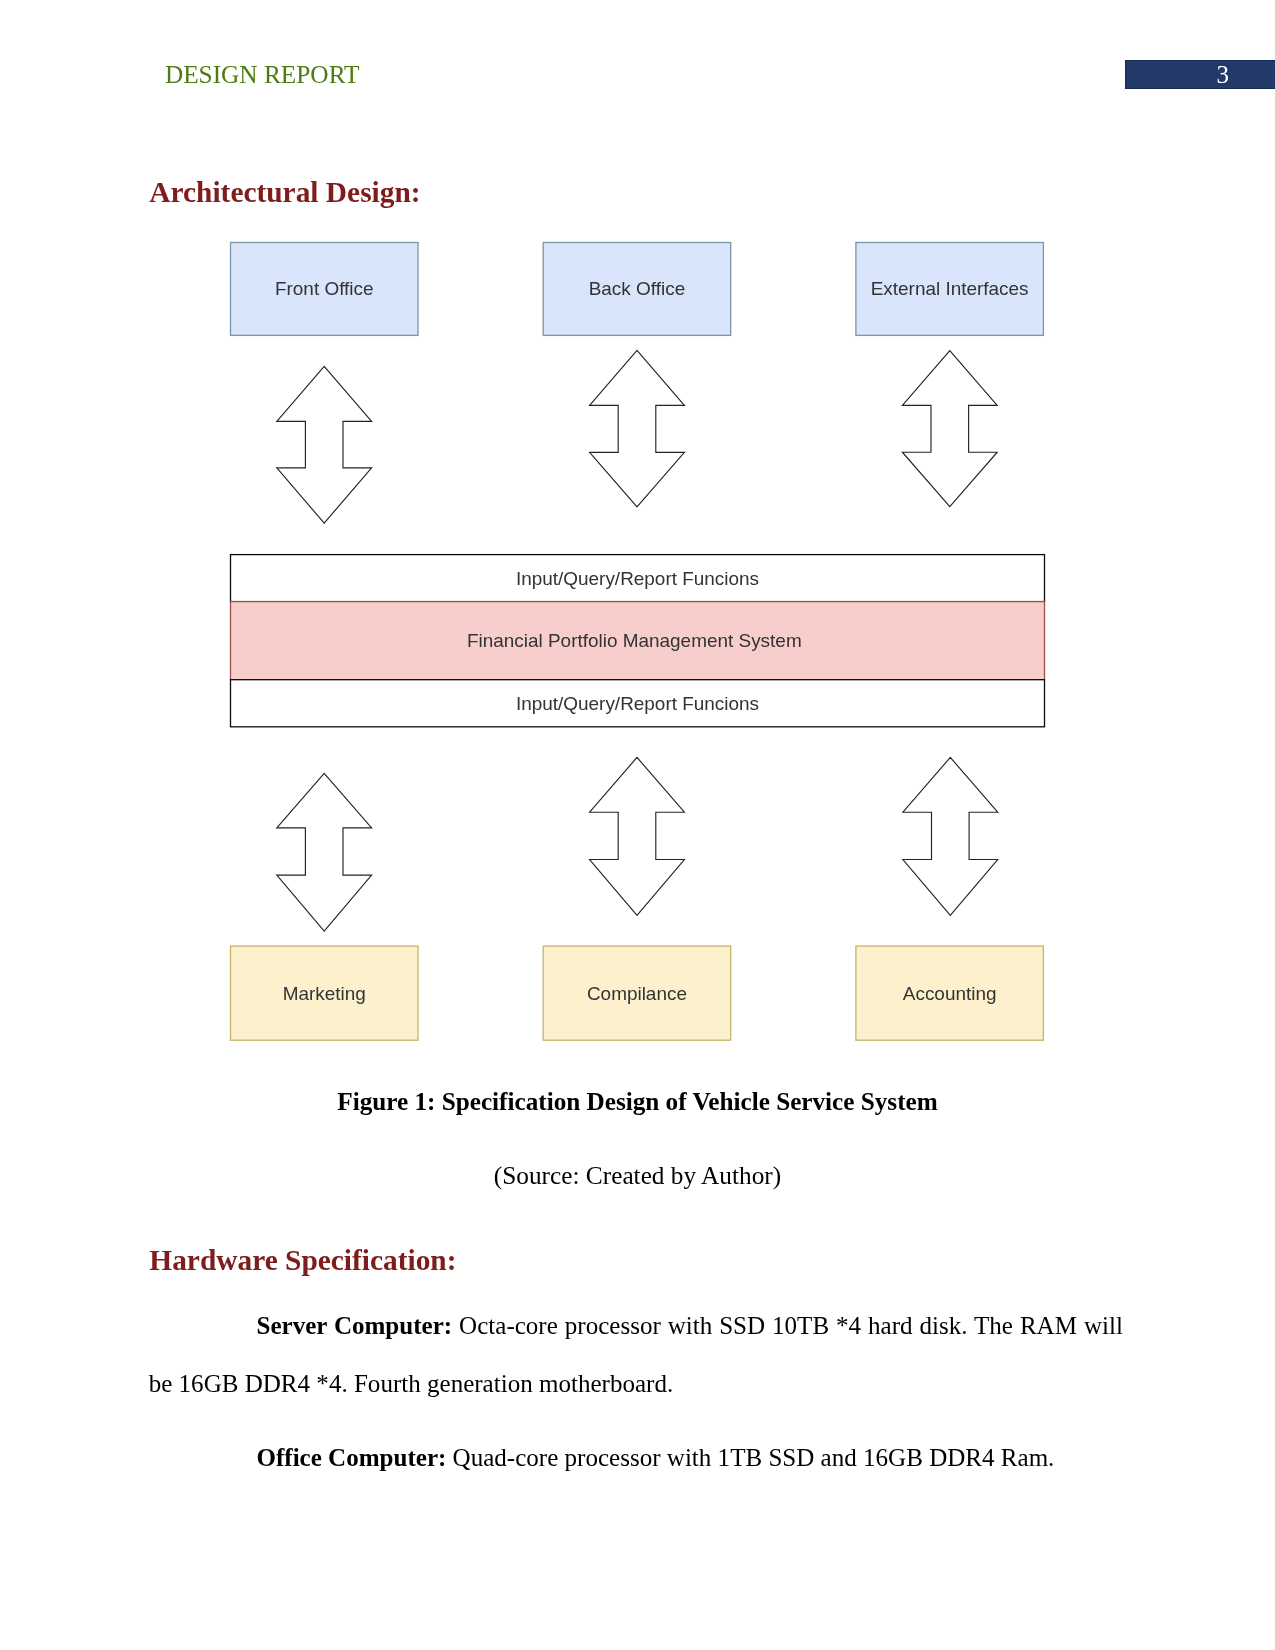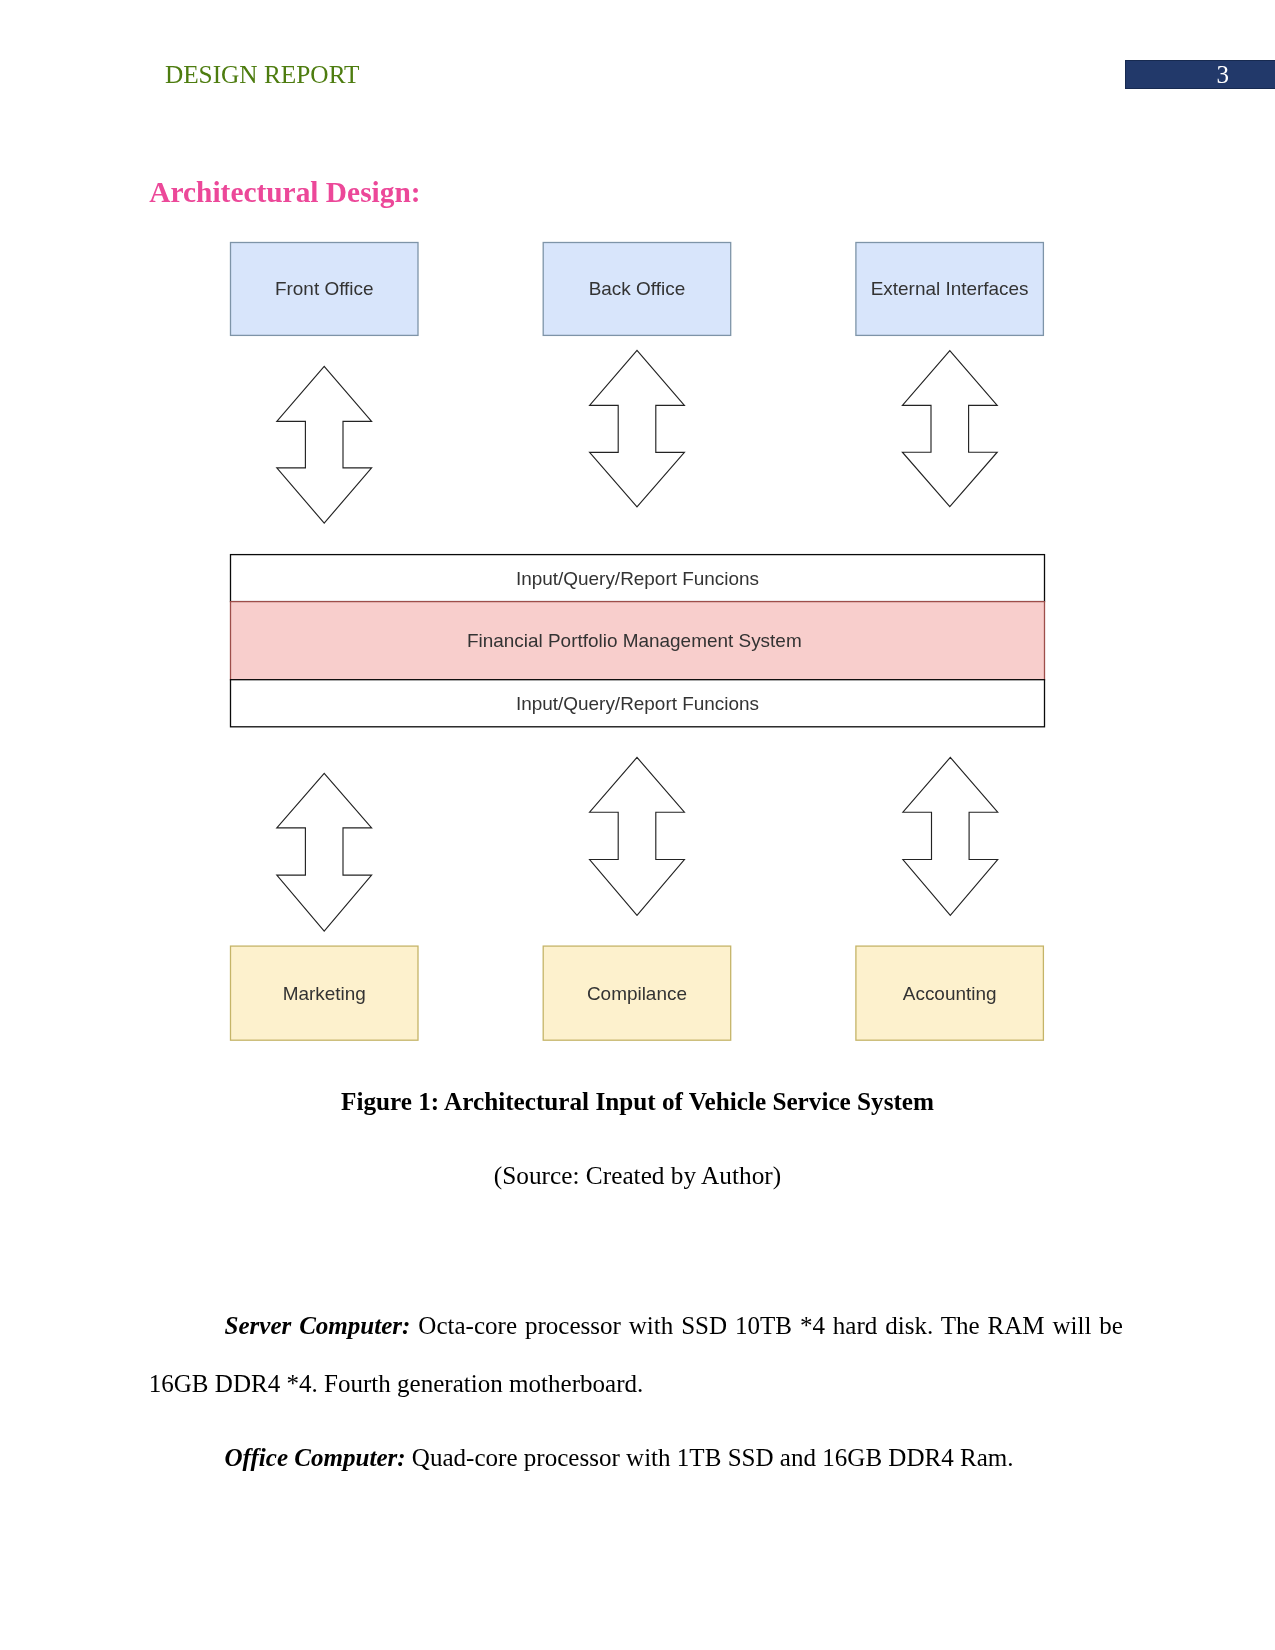--- a/index.html
+++ b/index.html
@@ -6,38 +6,38 @@
   html,body{margin:0;padding:0;overflow:hidden;}
   body{width:1275px;height:1650px;background:#ffffff;font-family:"Liberation Serif",serif;position:relative;overflow:hidden;}
   .page{position:absolute;inset:0;}
 
   
   .hdr-title{position:absolute;left:164.9px;top:62.1px;font-size:25.3px;color:#4d7c0f;line-height:1;white-space:nowrap;}
   .pagebadge{position:absolute;left:1125.2px;top:60.2px;width:160px;height:28.4px;background:#22396a;border-top:1.4px solid #172a50;border-bottom:1.4px solid #172a50;border-left:1.4px solid #172a50;box-sizing:border-box;}
   .pagebadge span{position:absolute;left:0;top:-0.6px;width:193px;text-align:center;line-height:28.3px;font-size:25px;color:#fff;}
 
   
-  .h1{position:absolute;left:149.3px;font-size:29.4px;font-weight:bold;color:#ec4899;line-height:1;white-space:nowrap;}
+  .h1{position:absolute;left:149.3px;font-size:29.4px;font-weight:bold;color:#7f1d1d;line-height:1;white-space:nowrap;}
   #h-arch{top:178.3px;}
   #h-hw{top:1246.3px;}
 
   
   .fig{position:absolute;left:0;top:0;width:1275px;height:1650px;pointer-events:none;}
 
   
   .caption{position:absolute;width:1275px;text-align:center;font-size:25.2px;font-weight:bold;color:#000;}
   #fig-caption{top:1087.5px;}
   .source{position:absolute;width:1275px;text-align:center;font-size:25.3px;color:#000;}
   #fig-source{top:1161.2px;}
 
   
   .para{position:absolute;left:148.7px;width:974.2px;font-size:25.05px;color:#000;text-align:justify;line-height:58px;text-indent:75.8px;}
   #p-server{top:1296.5px;}
   #p-staff{top:1428.5px;}
-  .lead{font-weight:bold;font-style:italic;}
+  .lead{font-weight:bold;margin-left:32px;}
 </style>
 </head>
 <body>
 
 <div class="page">
 
   <div class="hdr-title">DESIGN REPORT</div>
   <div class="pagebadge" style="background-color: rgb(34, 57, 106); border-color: rgb(23, 42, 80);">
     <span>3</span>
   </div>
@@ -92,23 +92,24 @@
         <path d="M 637 350.4 L 684.4 405.4 L 655.8 405.4 L 655.8 452.3 L 684.4 452.3 L 637 506.8 L 589.6 452.3 L 618.2 452.3 L 618.2 405.4 L 589.6 405.4 Z" fill="#ffffff" stroke="#232323" stroke-width="1.15" stroke-linejoin="miter"></path>
         <path d="M 949.8 350.6 L 997.1999999999999 405.4 L 968.5999999999999 405.4 L 968.5999999999999 452.2 L 997.1999999999999 452.2 L 949.8 506.6 L 902.4 452.2 L 931 452.2 L 931 405.4 L 902.4 405.4 Z" fill="#ffffff" stroke="#232323" stroke-width="1.15" stroke-linejoin="miter"></path>
       </g>
     <g id="g-arrows-bottom">
         <path d="M 324.2 773.4 L 371.59999999999997 827.8 L 343 827.8 L 343 875.1 L 371.59999999999997 875.1 L 324.2 931.2 L 276.8 875.1 L 305.4 875.1 L 305.4 827.8 L 276.8 827.8 Z" fill="#ffffff" stroke="#232323" stroke-width="1.15" stroke-linejoin="miter"></path>
         <path d="M 637 757.4 L 684.4 812.2 L 655.8 812.2 L 655.8 859.5 L 684.4 859.5 L 637 915.3 L 589.6 859.5 L 618.2 859.5 L 618.2 812.2 L 589.6 812.2 Z" fill="#ffffff" stroke="#232323" stroke-width="1.15" stroke-linejoin="miter"></path>
         <path d="M 950.3 757.4 L 997.6999999999999 812.2 L 969.0999999999999 812.2 L 969.0999999999999 859.5 L 997.6999999999999 859.5 L 950.3 915.3 L 902.9 859.5 L 931.5 859.5 L 931.5 812.2 L 902.9 812.2 Z" fill="#ffffff" stroke="#232323" stroke-width="1.15" stroke-linejoin="miter"></path>
       </g>
   </svg>
 
-  <div class="caption" id="fig-caption">Figure 1: Architectural Input of Vehicle Service System</div>
+  <div class="caption" id="fig-caption">Figure 1: Specification Design of Vehicle Service System</div>
   <div class="source" id="fig-source">(Source: Created by Author)</div>
 
+  <div class="h1" id="h-hw">Hardware Specification:</div>
 
   <div class="para" id="p-server">
     <span class="lead">Server Computer:</span><span> Octa-core processor with SSD 10TB *4 hard disk. The RAM will be 16GB DDR4 *4. Fourth generation motherboard.</span>
   </div>
   <div class="para" id="p-staff">
     <span class="lead">Office Computer:</span><span> Quad-core processor with 1TB SSD and 16GB DDR4 Ram.</span>
   </div>
 
 </div>
 

